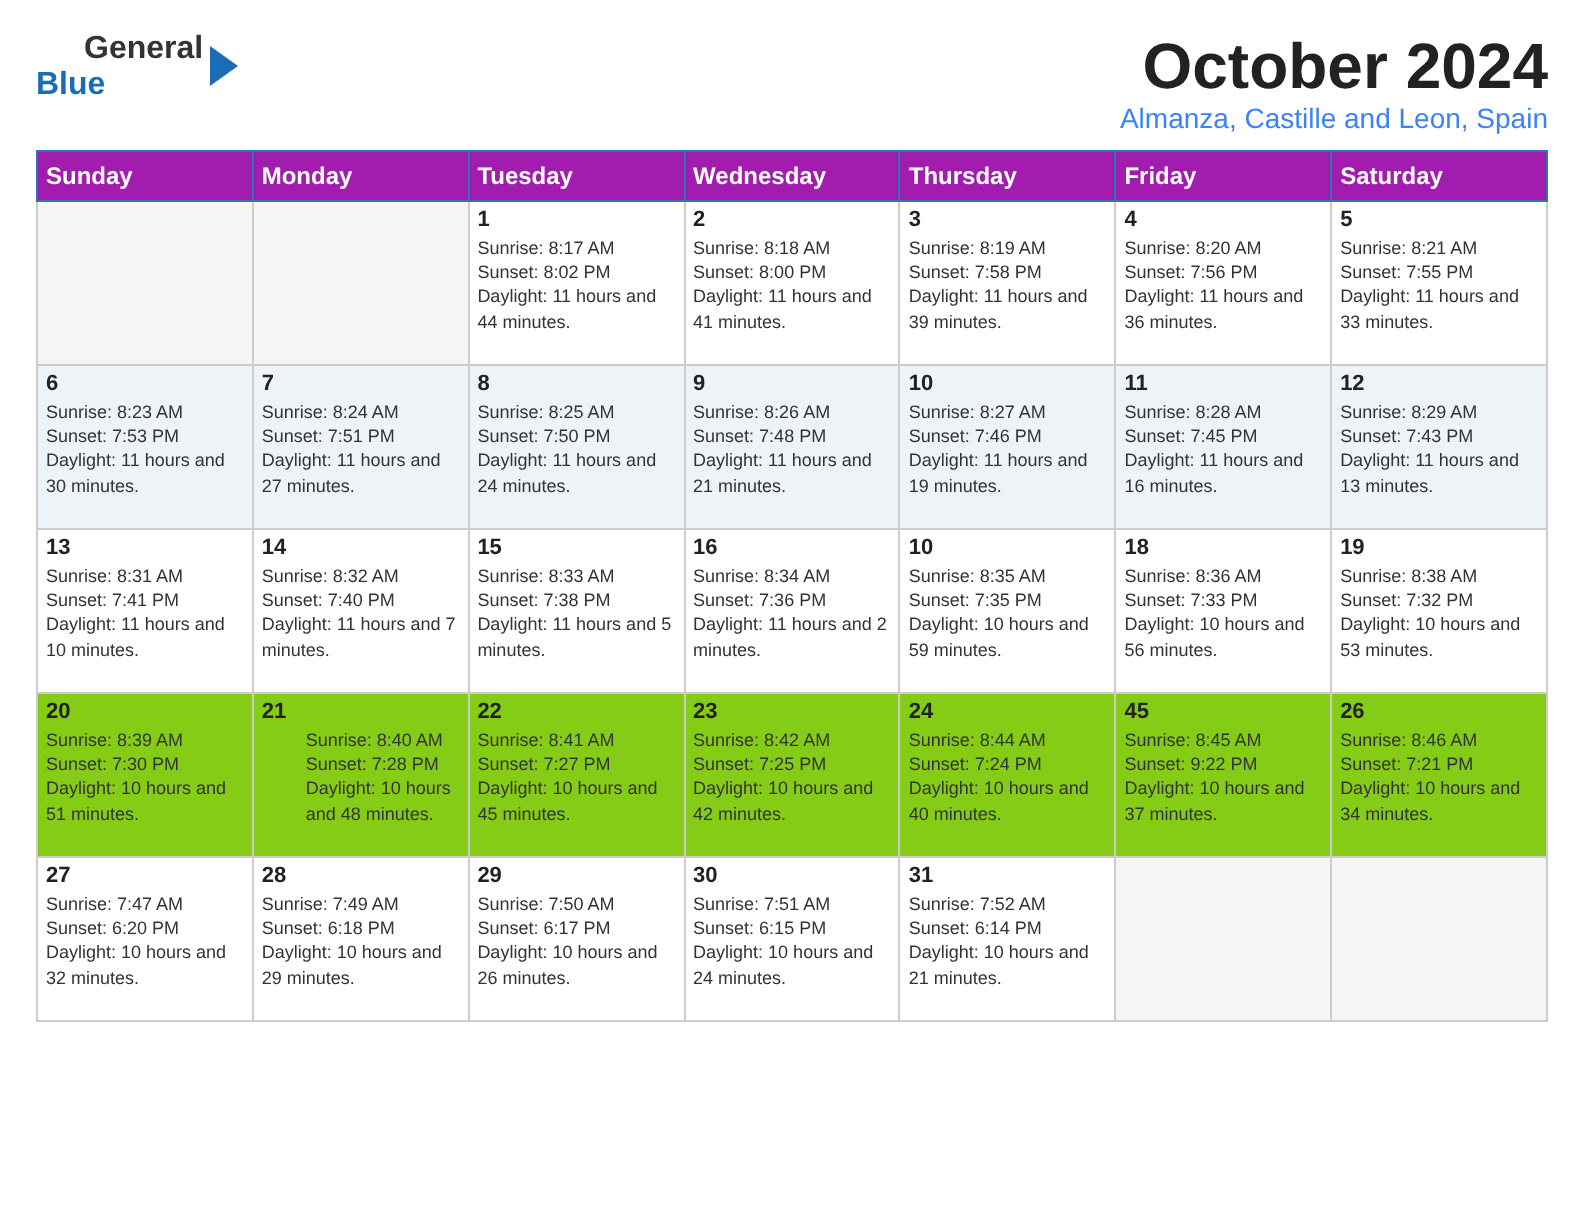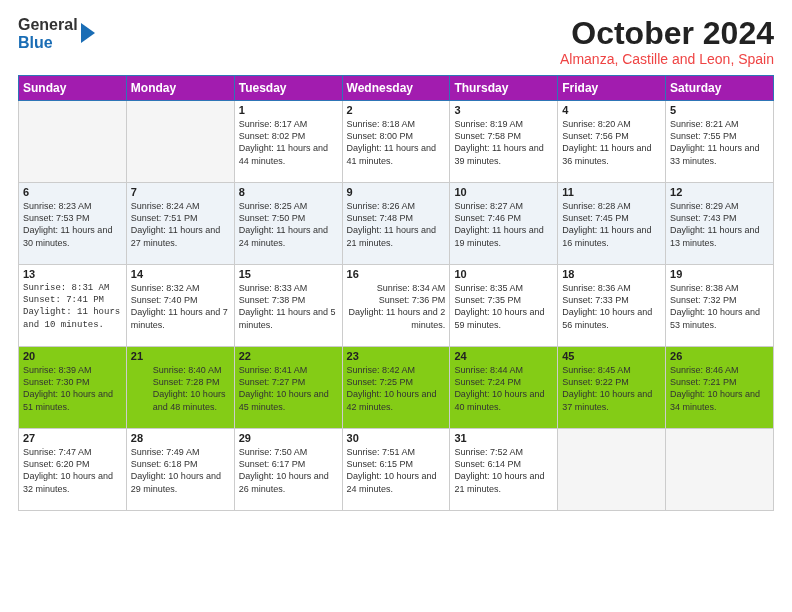--- a/index.html
+++ b/index.html
@@ -25,21 +25,21 @@
       display: flex;
       align-items: center;
     }
     .logo-text {
       display: flex;
       flex-direction: column;
       font-size: 16px;
       font-weight: bold;
       line-height: 1.1;
     }
-    .logo-text .general { color: #333; }
+    .logo-text .general { color: #333; margin-left: 24px; }
     .logo-text .blue { color: #1a6db5; }
     .logo-arrow {
       width: 0;
       height: 0;
       border-top: 10px solid transparent;
       border-bottom: 10px solid transparent;
       border-left: 14px solid #1a6db5;
       margin-left: 3px;
       margin-top: -2px;
     }
@@ -47,21 +47,21 @@
       text-align: right;
     }
     .month-title {
       font-size: 32px;
       font-weight: bold;
       color: #222;
       line-height: 1.1;
     }
     .subtitle {
       font-size: 14px;
-      color: #ef4444;
+      color: #3b82f6;
     }
     .calendar {
       width: 100%;
       border-collapse: collapse;
       table-layout: fixed;
     }
     .calendar th {
       background-color: #a21caf;
       color: #fff;
       font-size: 12px;
@@ -209,39 +209,39 @@
           <td>
             <span class="day-num">12</span>
             <div class="day-detail" style="white-space: pre-line;">Sunrise: 8:29 AM
 Sunset: 7:43 PM
 Daylight: 11 hours and 13 minutes.</div>
           </td>
         </tr>
         <tr class="week-row-3">
           <td>
             <span class="day-num">13</span>
-            <div class="day-detail" style="white-space: pre-line; font-family: Liberation Mono, monospace;">Sunrise: 8:31 AM
+            <div class="day-detail" style="white-space: pre-line;">Sunrise: 8:31 AM
 Sunset: 7:41 PM
 Daylight: 11 hours and 10 minutes.</div>
           </td>
           <td>
             <span class="day-num">14</span>
             <div class="day-detail" style="white-space: pre-line;">Sunrise: 8:32 AM
 Sunset: 7:40 PM
 Daylight: 11 hours and 7 minutes.</div>
           </td>
           <td>
             <span class="day-num">15</span>
             <div class="day-detail" style="white-space: pre-line;">Sunrise: 8:33 AM
 Sunset: 7:38 PM
 Daylight: 11 hours and 5 minutes.</div>
           </td>
           <td>
             <span class="day-num">16</span>
-            <div class="day-detail" style="white-space: pre-line; text-align: right;">Sunrise: 8:34 AM
+            <div class="day-detail" style="white-space: pre-line;">Sunrise: 8:34 AM
 Sunset: 7:36 PM
 Daylight: 11 hours and 2 minutes.</div>
           </td>
           <td>
             <span class="day-num">10</span>
             <div class="day-detail" style="white-space: pre-line;">Sunrise: 8:35 AM
 Sunset: 7:35 PM
 Daylight: 10 hours and 59 minutes.</div>
           </td>
           <td>

